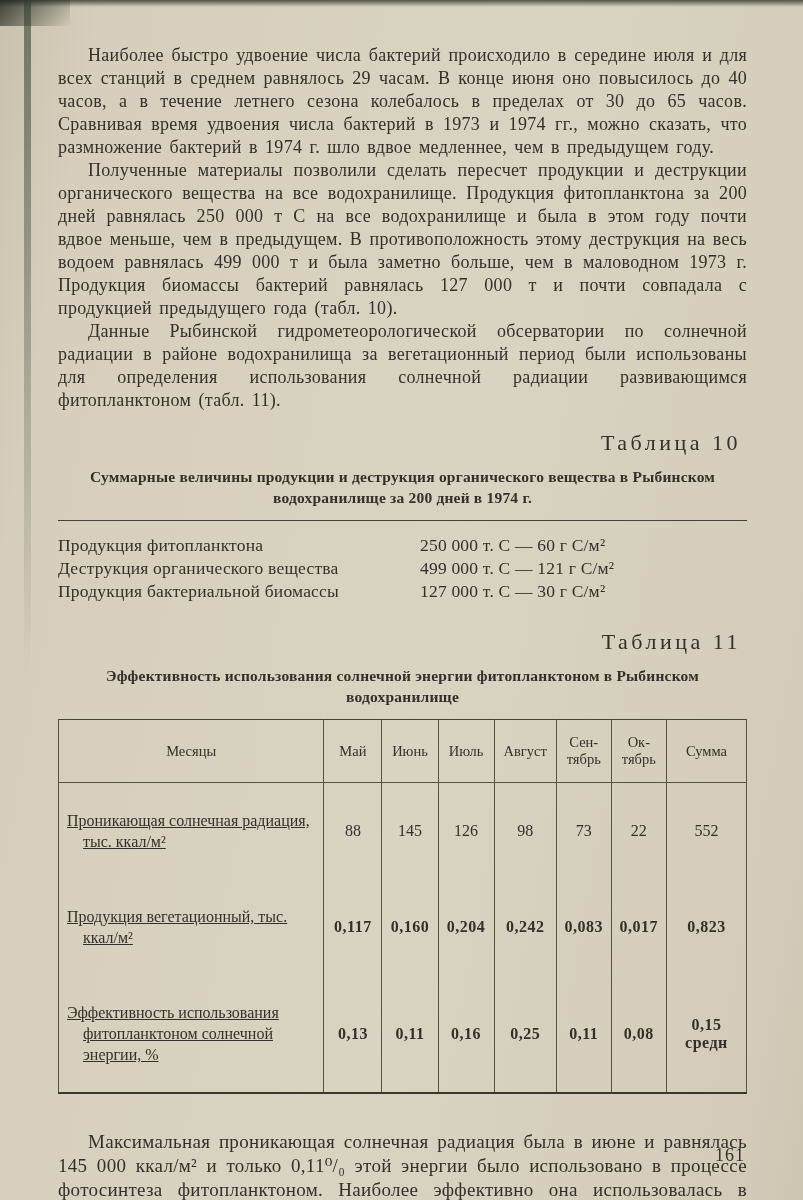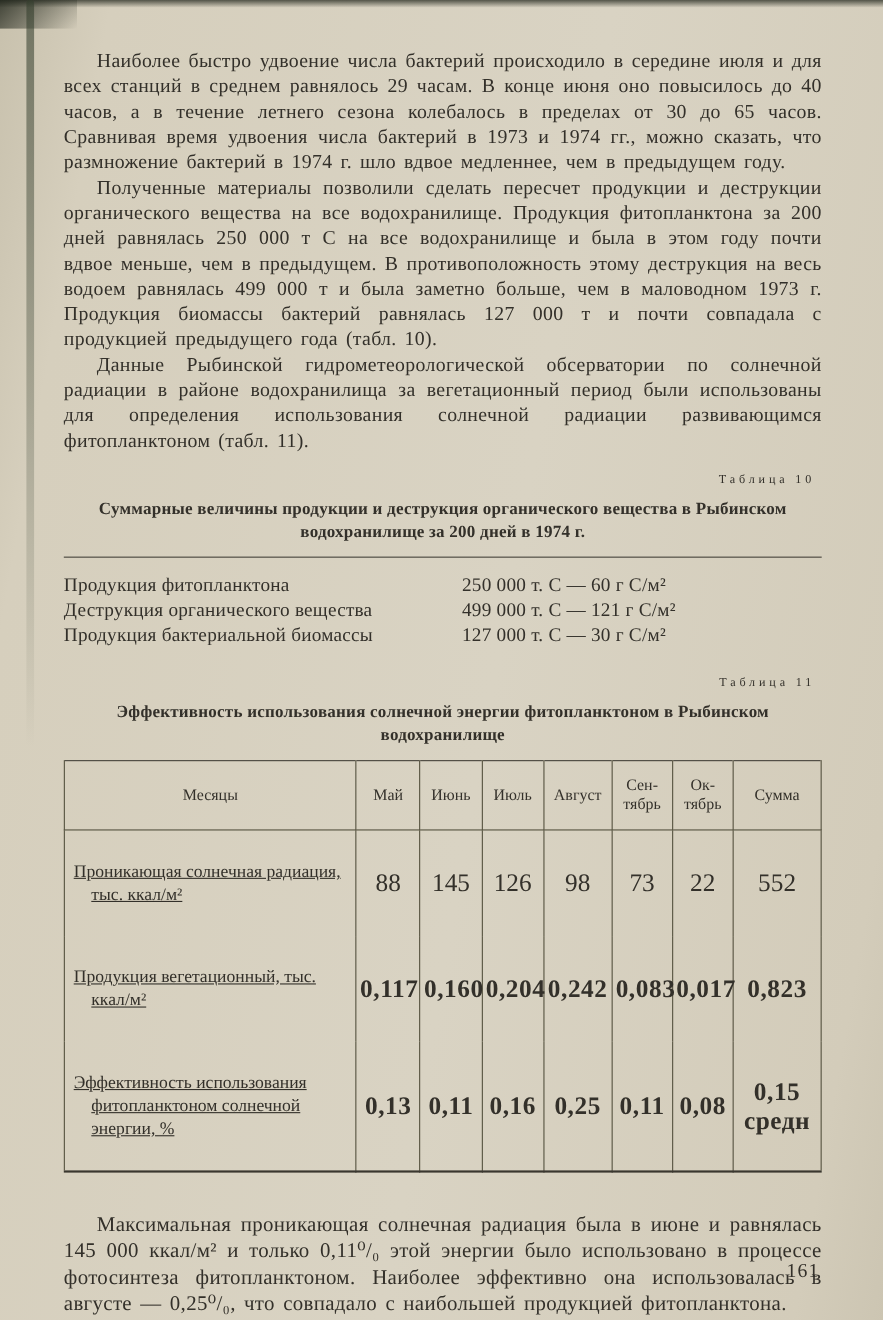--- a/index.html
+++ b/index.html
@@ -48,21 +48,21 @@
     word-spacing: 2.5px;
   }
   p.closing {
     margin-top: 36px;
     font-size: 19px;
     line-height: 24px;
   }
 
   .tbl-label {
     text-align: right;
-    font-size: 11px;
+    font-size: 22px;
     letter-spacing: 3.5px;
     margin: 18px 6px 10px 0;
   }
   .tbl-title {
     font-weight: bold;
     text-align: center;
     font-size: 15.5px;
     line-height: 21px;
     margin: 0 28px 12px 28px;
     letter-spacing: 0.2px;
@@ -112,21 +112,21 @@
     text-align: left;
     font-size: 16px;
     line-height: 21px;
     padding: 6px 8px 6px 8px;
   }
   .t11 td.lbl .hang {
     padding-left: 16px;
     text-indent: -16px;
     text-decoration: underline;
   }
-  .t11 td.num { font-size: 23px; }
+  .t11 td.num { font-size: 16px; }
   .t11 tr.r1 td { height: 64px; }
   .t11 tr.r2 td { height: 56px; }
   .t11 tr.r3 td { height: 92px; }
   .t11 tr.bold-vals td.num { font-weight: bold; letter-spacing: 0.5px; }
 
   .pagenum {
     position: absolute;
     right: 58px;
     bottom: 34px;
     font-size: 18px;

